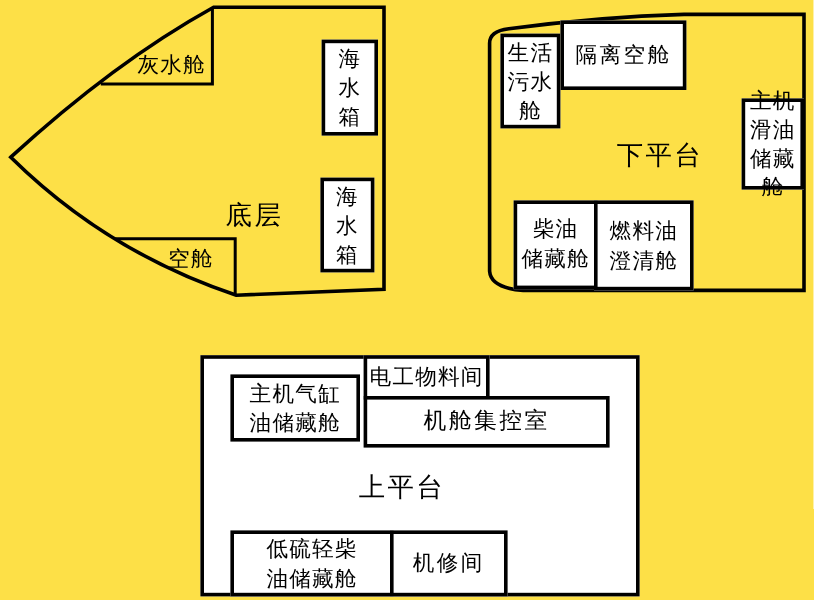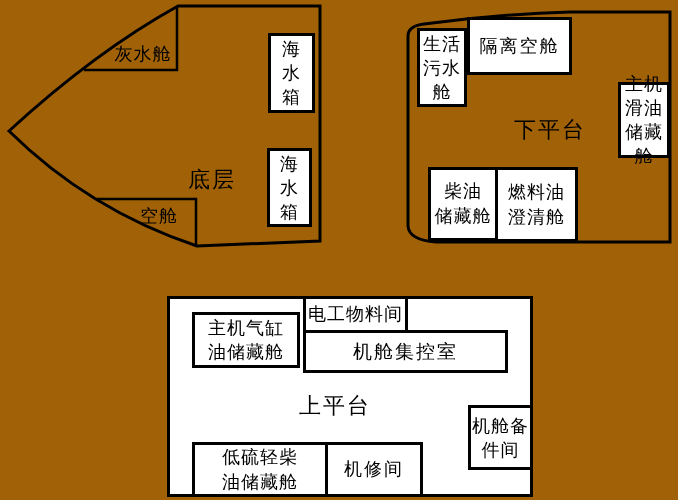--- a/index.html
+++ b/index.html
@@ -5,21 +5,21 @@
   html, body {
     margin: 0;
     padding: 0;
     background: #ffffff;
     font-family: "Liberation Serif", "DejaVu Serif", serif;
   }
   #stage {
     position: relative;
     width: 678px;
     height: 500px;
-    background: #a16207;
+    background: #fde047;
     overflow: hidden;
   }
   #outline-layer {
     position: absolute;
     left: 0; top: 0;
     width: 678px; height: 500px;
   }
   .box {
     position: absolute;
     box-sizing: border-box;
@@ -137,24 +137,20 @@
     <span class="lbl">电工物料间</span>
   </div>
 
 
   <div class="box" style="left:303px; top:330px; width:205px; height:43px;justify-content:center;">
     <span class="lbl" style="letter-spacing:2px; font-size:19px;">机舱集控室</span>
   </div>
 
   <div class="deck-lbl" style="left:280px; top:393px; width:110px;text-align:center;">上平台</div>
 
-  <div class="box" style="left:468px; top:405px; width:65px; height:65px;">
-    <span class="lbl tight">机舱备
-件间</span>
-  </div>
 
   <div class="box" style="left:192px; top:442px; width:136px; height:55px;">
     <span class="lbl">低硫轻柴
 油储藏舱</span>
   </div>
 
   <div class="box" style="left:325px; top:442px; width:98px; height:55px;">
     <span class="lbl" style="letter-spacing:2px;">机修间</span>
   </div>
 

